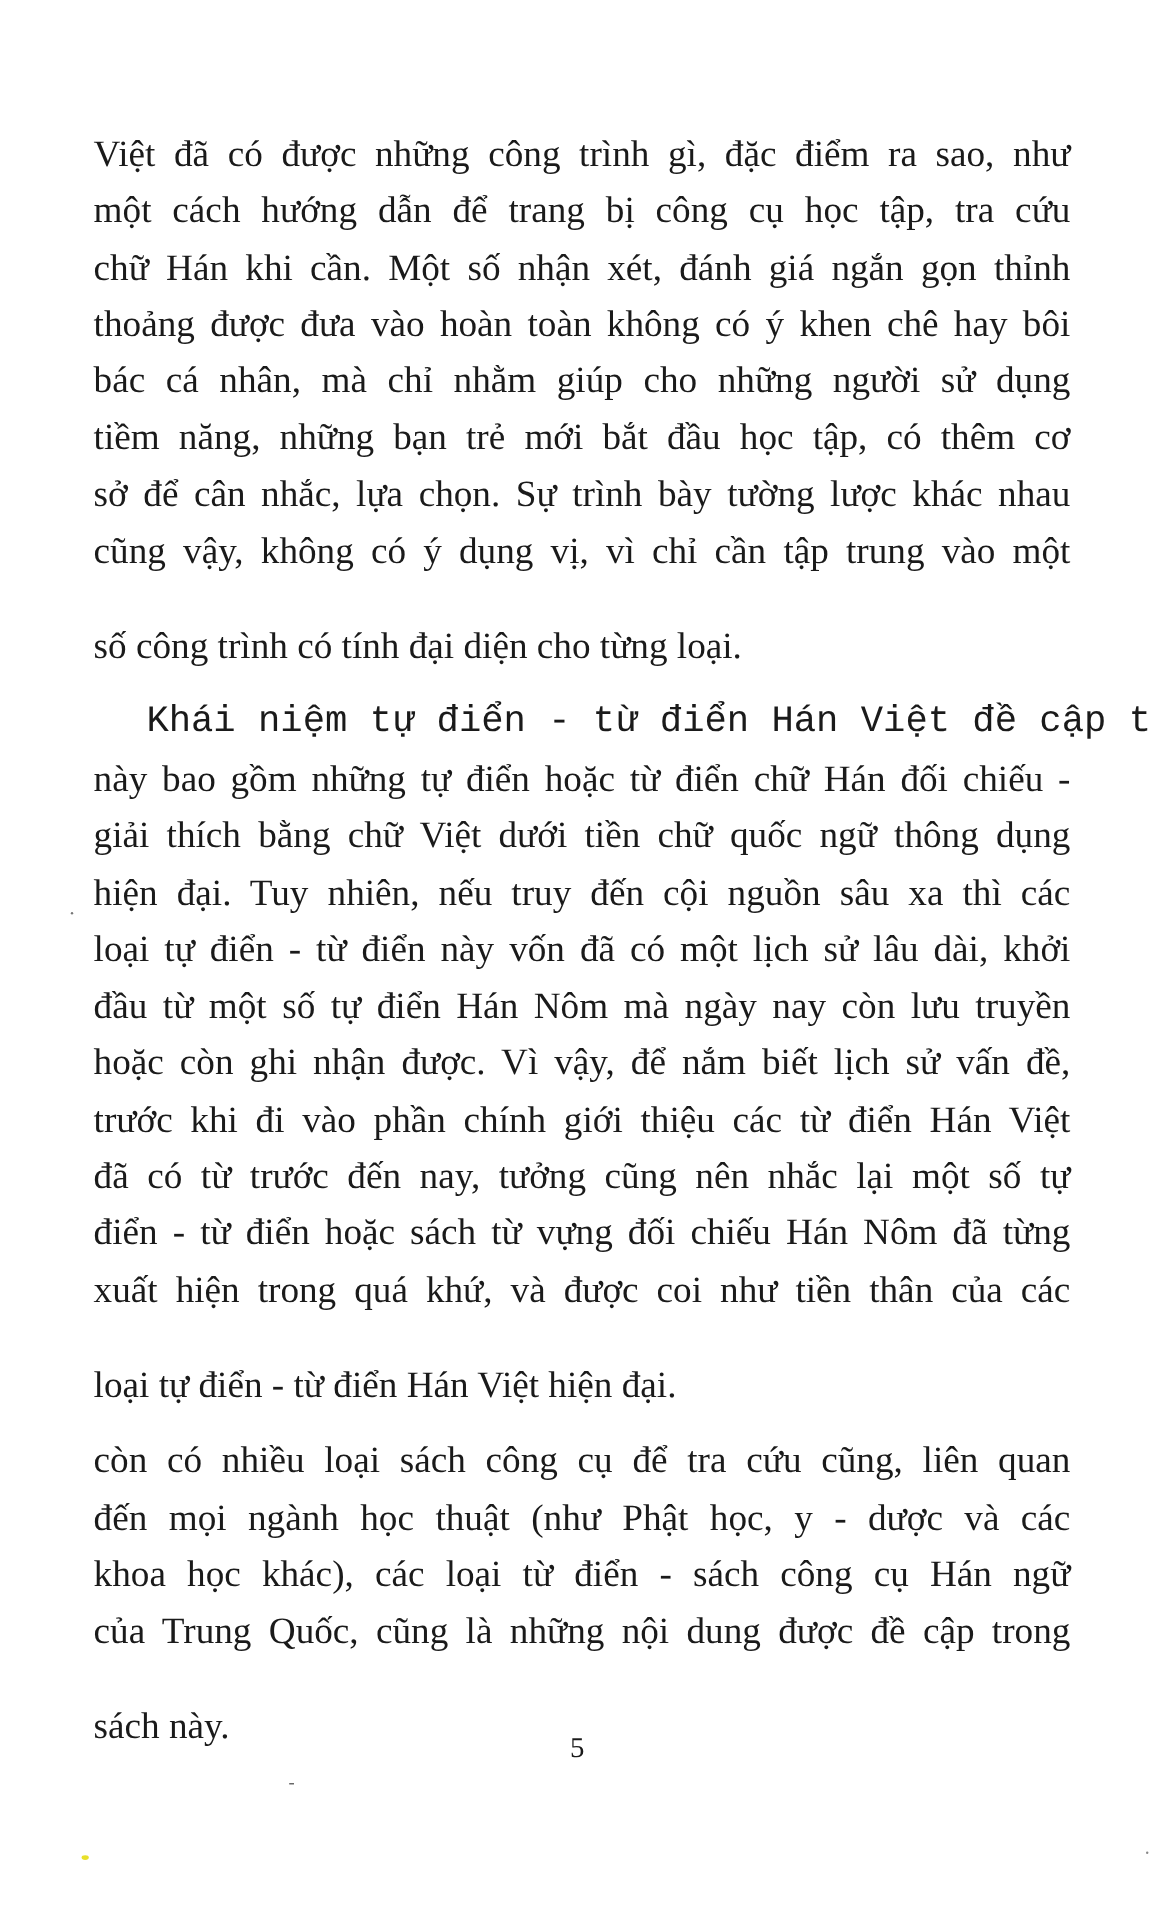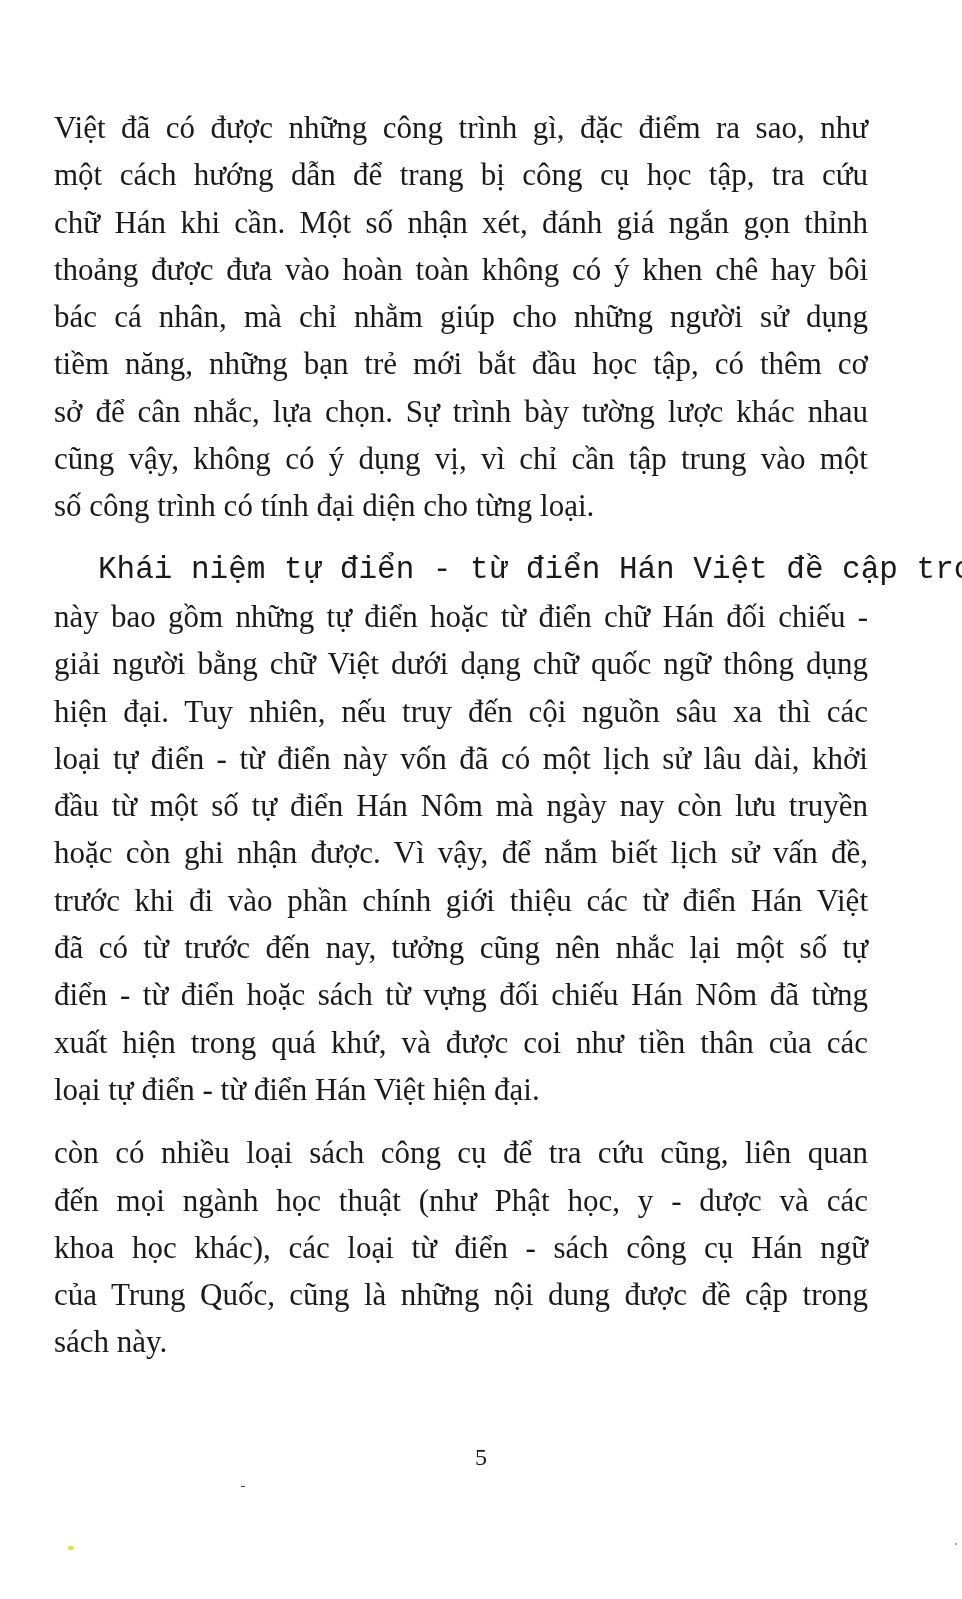--- a/index.html
+++ b/index.html
@@ -10,35 +10,36 @@
   body {
     width: 962px;
     height: 1599px;
     position: relative;
     overflow: hidden;
     font-family: "Liberation Serif", "DejaVu Serif", serif;
     color: #1a1a1a;
   }
   .page {
     position: absolute;
-    left: 54px;
+    left: 78px;
     top: 104px;
     width: 814px;
   }
   .line {
     display: block;
     height: 47.3px;
     line-height: 47.3px;
     font-size: 31px;
     white-space: nowrap;
     text-align: justify;
     text-align-last: justify;
   }
   .line.last {
     text-align-last: left;
+    margin-top: 32px;
   }
   .line.indent {
     padding-left: 44px;
     font-family: Liberation Mono, monospace;
   }
   .para-gap {
     height: 16px;
   }
   .page-number {
     position: absolute;
@@ -73,21 +74,21 @@
     <span class="line">tiềm năng, những bạn trẻ mới bắt đầu học tập, có thêm cơ</span>
     <span class="line">sở để cân nhắc, lựa chọn. Sự trình bày tường lược khác nhau</span>
     <span class="line">cũng vậy, không có ý dụng vị, vì chỉ cần tập trung vào một</span>
     <span class="line last">số công trình có tính đại diện cho từng loại.</span>
   </div>
   <div class="para-gap"></div>
 
   <div>
     <span class="line indent">Khái niệm tự điển - từ điển Hán Việt đề cập trong sách</span>
     <span class="line">này bao gồm những tự điển hoặc từ điển chữ Hán đối chiếu -</span>
-    <span class="line">giải người bằng chữ Việt dưới dạng chữ quốc ngữ thông dụng</span>
+    <span class="line">giải thích bằng chữ Việt dưới tiền chữ quốc ngữ thông dụng</span>
     <span class="line">hiện đại. Tuy nhiên, nếu truy đến cội nguồn sâu xa thì các</span>
     <span class="line">loại tự điển - từ điển này vốn đã có một lịch sử lâu dài, khởi</span>
     <span class="line">đầu từ một số tự điển Hán Nôm mà ngày nay còn lưu truyền</span>
     <span class="line">hoặc còn ghi nhận được. Vì vậy, để nắm biết lịch sử vấn đề,</span>
     <span class="line">trước khi đi vào phần chính giới thiệu các từ điển Hán Việt</span>
     <span class="line">đã có từ trước đến nay, tưởng cũng nên nhắc lại một số tự</span>
     <span class="line">điển - từ điển hoặc sách từ vựng đối chiếu Hán Nôm đã từng</span>
     <span class="line">xuất hiện trong quá khứ, và được coi như tiền thân của các</span>
     <span class="line last">loại tự điển - từ điển Hán Việt hiện đại.</span>
   </div>

